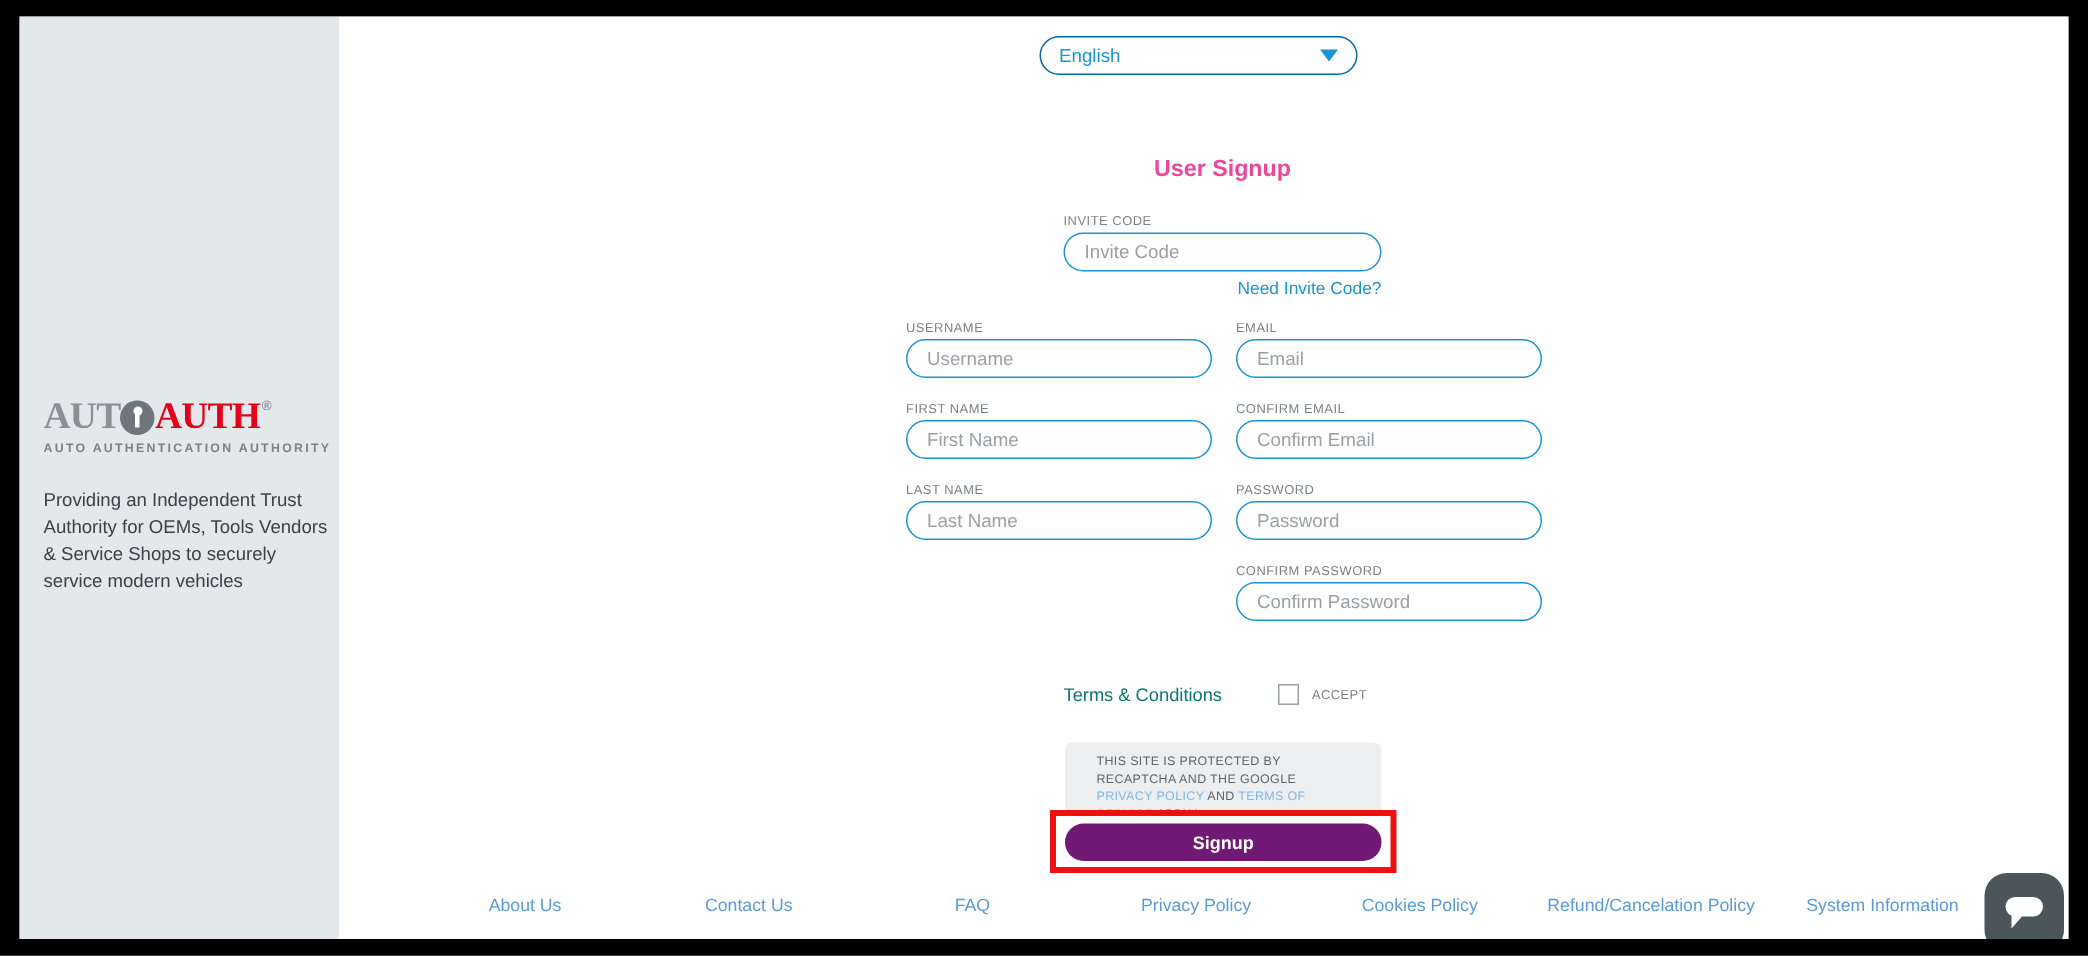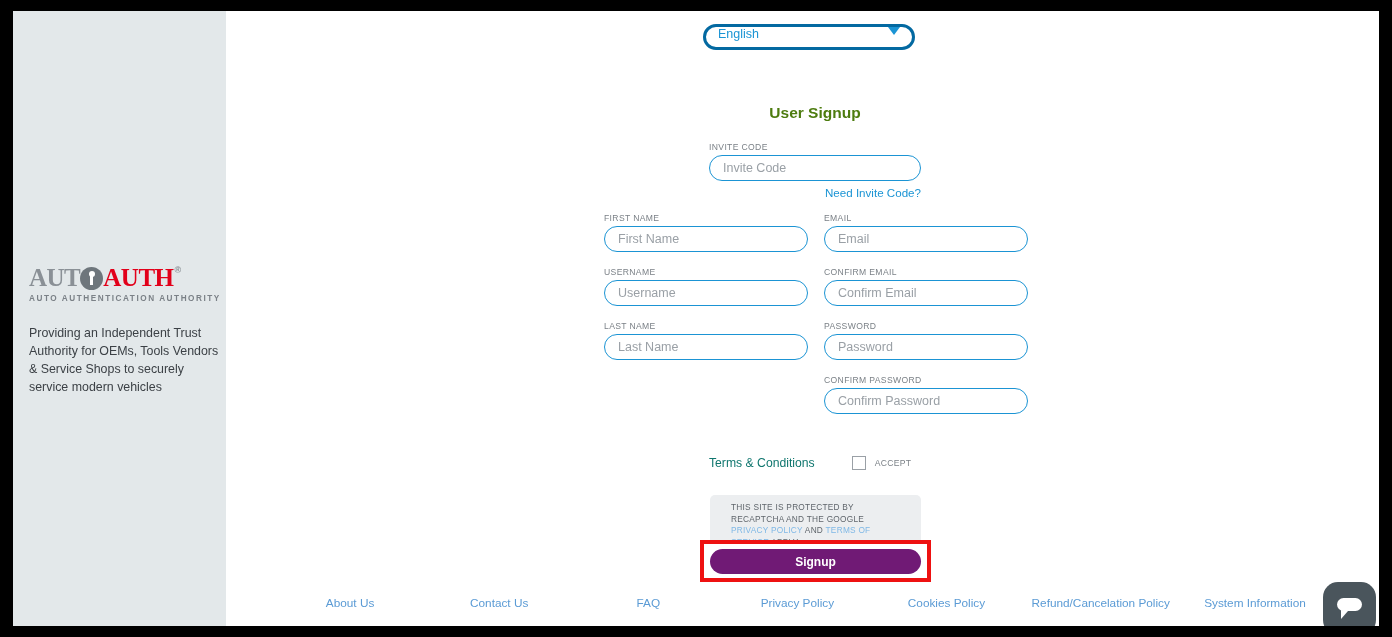--- a/index.html
+++ b/index.html
@@ -91,26 +91,27 @@
   
   #main {
     position: absolute;
     left: 213px; top: 0;
     width: 1153px; height: 615px;
     background: #fff;
   }
   
   #lang-select {
     position: absolute;
-    left: 477px; top: 13px;
+    left: 467px; top: 13px;
     width: 212px; height: 26px;
-    border: 3px solid #0369a1;
+    border: 1px solid #0369a1;
     border-radius: 14px;
     background: #fff;
     display: flex;
+    align-items: center;
     padding: 0 12px;
     cursor: pointer;
   }
   #lang-select .lang-label {
     font-size: 12.5px;
     color: #1b94d4;
     flex: 1;
   }
   .caret {
     width: 0; height: 0;
@@ -118,21 +119,21 @@
     border-right: 6.5px solid transparent;
     border-top: 8px solid #1b94d4;
   }
   #page-title {
     position: absolute;
     left: 483px; top: 93px;
     width: 212px;
     text-align: center;
     font-size: 15.5px;
     font-weight: bold;
-    color: #4d7c0f;
+    color: #ec4899;
   }
   
   .field-label {
     font-size: 8.6px;
     letter-spacing: 0.35px;
     color: #7b8187;
     text-transform: uppercase;
     margin-bottom: 3px;
   }
   .pill-input {
@@ -295,26 +296,26 @@
     <div id="invite-group">
       <div class="field-label">INVITE CODE</div>
       <input class="pill-input" type="text" placeholder="Invite Code" style="">
       <a id="need-invite" href="#">Need Invite Code?</a>
     </div>
 
     <div id="form-grid">
       <div class="grid-row">
         <div class="grid-col">
           <div class="grid-cell">
+            <div class="field-label">USERNAME</div>
+            <input class="pill-input" type="text" placeholder="Username" style="">
+          </div>
+          <div class="grid-cell">
             <div class="field-label">FIRST NAME</div>
             <input class="pill-input" type="text" placeholder="First Name" style="">
-          </div>
-          <div class="grid-cell">
-            <div class="field-label">USERNAME</div>
-            <input class="pill-input" type="text" placeholder="Username" style="">
           </div>
           <div class="grid-cell">
             <div class="field-label">LAST NAME</div>
             <input class="pill-input" type="text" placeholder="Last Name" style="">
           </div>
         </div>
         <div class="grid-col">
           <div class="grid-cell">
             <div class="field-label">EMAIL</div>
             <input class="pill-input" type="text" placeholder="Email" style="">

